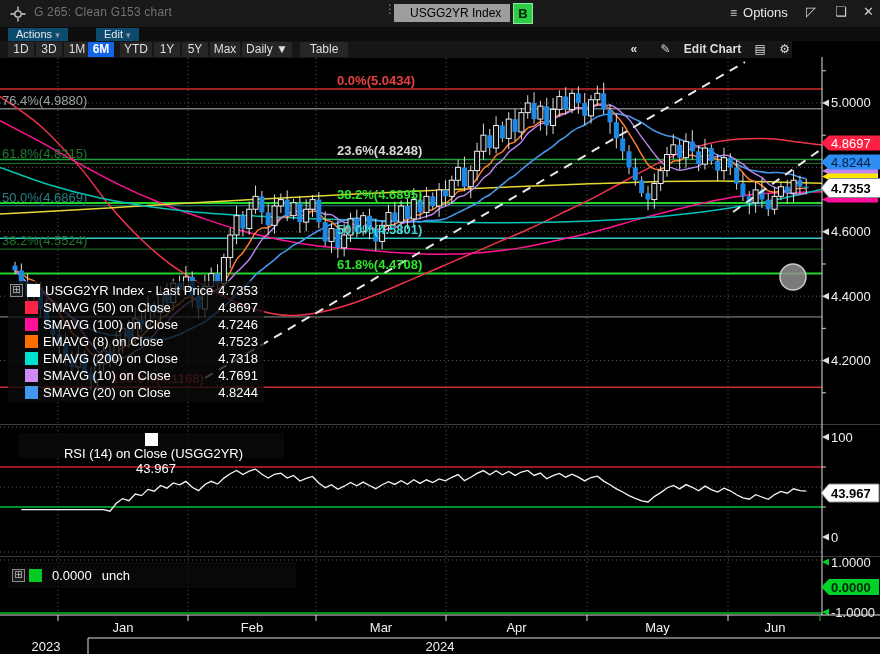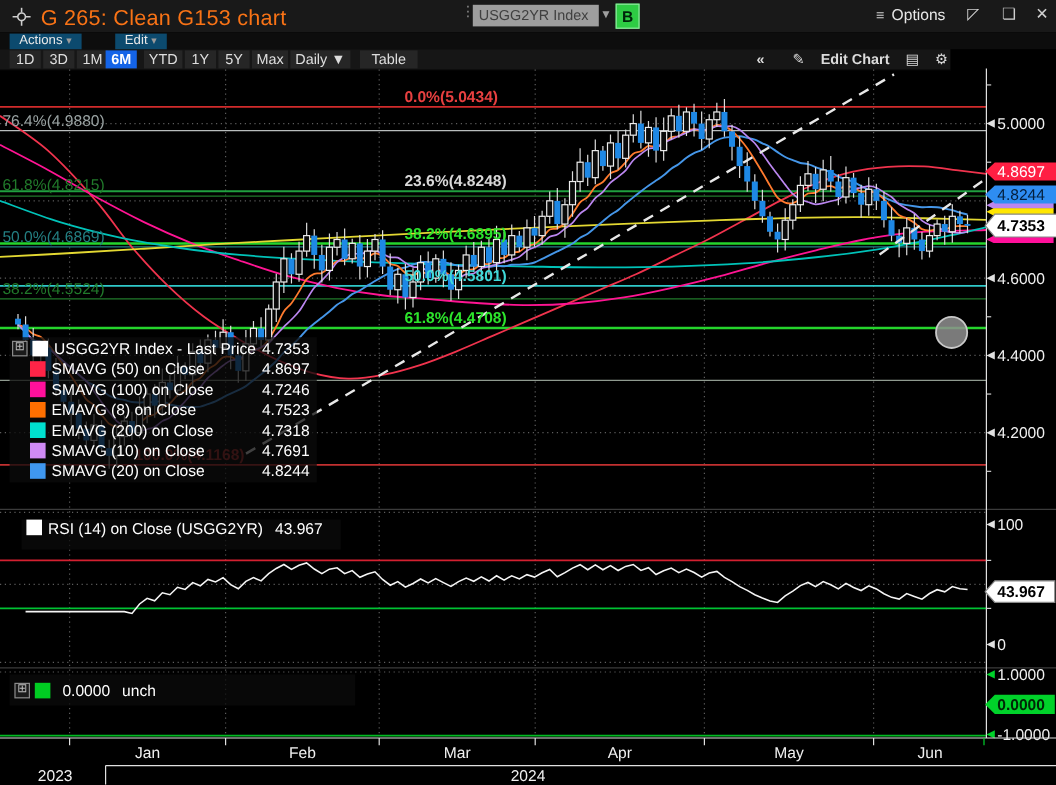--- a/index.html
+++ b/index.html
@@ -1,24 +1,24 @@
 <!DOCTYPE html>
 <html><head>
 <meta charset="utf-8">
 <style>
   html,body{margin:0;padding:0;background:#000;width:880px;height:654px;overflow:hidden;
     font-family:"Liberation Sans","DejaVu Sans",sans-serif;-webkit-font-smoothing:antialiased;}
   .abs{position:absolute;}
   
   #titlebar{left:0;top:0;width:880px;height:27px;background:#191919;border-bottom:1px solid #000;}
   #title-icon{left:10px;top:6px;width:16px;height:16px;}
-  #win-title{left:34px;top:5px;font-size:18px;color:#f97316;letter-spacing:.2px;}
+  #win-title{left:34px;top:5px;font-size:12px;color:#737373;letter-spacing:.2px;}
   #drag-dots{left:384px;top:5px;color:#8a8a8a;font-size:12px;line-height:8px;}
-  #ticker-field{left:394px;top:4px;width:100px;height:18px;background:#9e9e9e;color:#404040;
-    font-size:12px;line-height:18px;padding-left:5px;overflow:hidden;white-space:nowrap;}
+  #ticker-field{left:394px;top:4px;width:100px;height:18px;background:#9e9e9e;color:#000000;
+    font-size:12px;line-height:18px;padding-left:16px;overflow:hidden;white-space:nowrap;}
   #ticker-caret{left:500px;top:7px;color:#9e9e9e;font-size:10px;}
   #b-badge{left:513px;top:3px;width:18px;height:19px;background:#2ecc44;border:1px solid #8fe89f;
     color:#00240a;font-weight:bold;font-size:13px;text-align:center;line-height:19px;}
   #options-btn{left:730px;top:5px;color:#e8e8e8;font-size:13px;}
   #options-btn .bars{color:#cfcfcf;margin-right:6px;font-size:12px;}
   #popout-btn{left:806px;top:4px;color:#cfcfcf;font-size:13px;}
   #max-btn{left:835px;top:4px;color:#cfcfcf;font-size:13px;}
   #close-btn{left:863px;top:4px;color:#cfcfcf;font-size:13px;}
   
   #menurow{left:0;top:27px;width:880px;height:14px;background:#0d0d0d;}
@@ -35,21 +35,21 @@
   
   .legendbox{background:rgba(10,10,10,0.76);color:#fff;font-size:13px;}
   .lg-row{display:flex;align-items:center;height:17px;}
   .sw{width:13px;height:13px;display:inline-block;flex:0 0 13px;}
   .lg-label{margin-left:5px;white-space:nowrap;}
   .lg-val{margin-left:auto;padding-right:4px;}
   .expander{width:11px;height:11px;border:1px solid #8a8a8a;color:#bdbdbd;font-size:10px;line-height:10px;
     text-align:center;display:inline-block;margin-right:4px;flex:0 0 11px;background:#1a1a1a;}
   #main-legend{left:8px;top:281px;width:252px;padding:1px 2px;}
   #main-legend .lg-row:first-child{font-size:13px;}
-  #rsi-legend{left:18px;top:433px;width:258px;height:25px;display:flex;padding:0 4px;}
+  #rsi-legend{left:18px;top:433px;width:258px;height:25px;display:flex;align-items:center;padding:0 4px;flex-direction:column;}
   #vol-legend{left:8px;top:562px;width:280px;height:26px;display:flex;align-items:center;padding:0 4px;}
   .inline-val{margin-left:10px;}
   svg text{font-family:"Liberation Sans","DejaVu Sans",sans-serif;}
 </style>
 </head>
 <body>
 
 <div class="abs" id="titlebar">
   <svg class="abs" id="title-icon" viewBox="0 0 16 16">
     <g stroke="#cfcfcf" stroke-width="1.3" fill="none">

